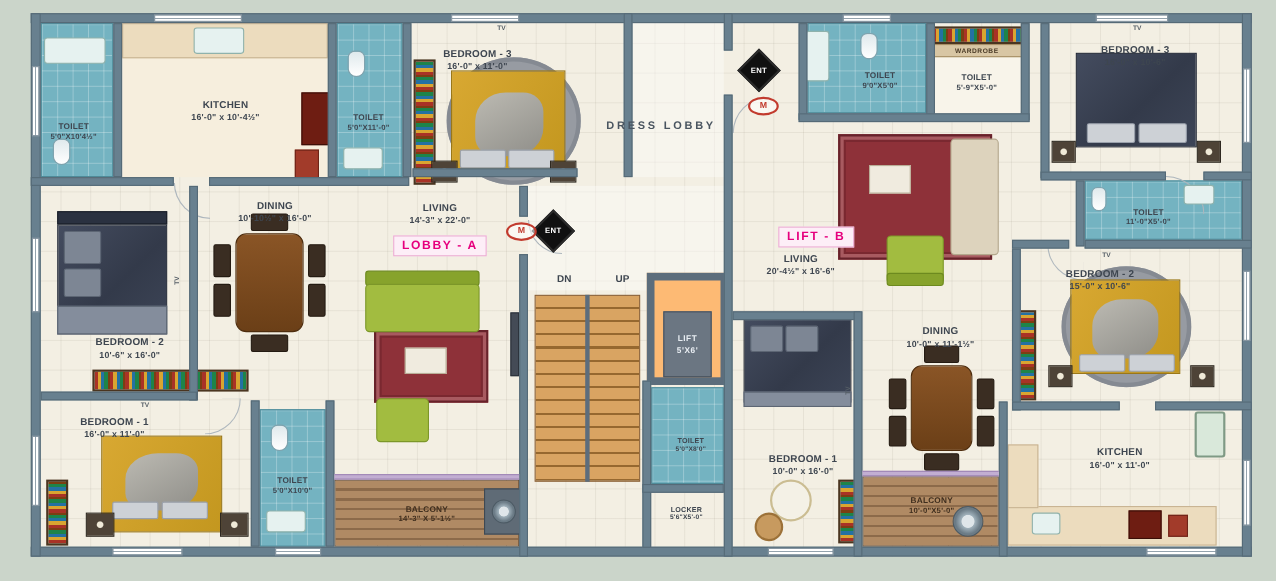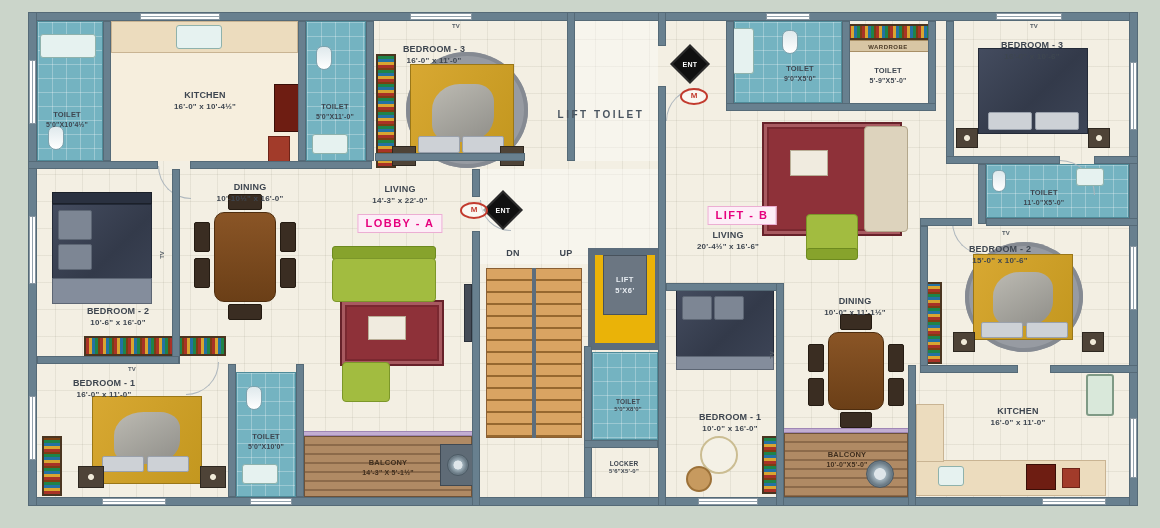--- a/index.html
+++ b/index.html
@@ -39,21 +39,21 @@
   .shv{background:repeating-linear-gradient(0deg,#a93226 0 3px,#d9a531 3px 6px,#2471a3 6px 9px,#1e8449 9px 12px,#7b3f12 12px 14px);border:2px solid #4a3520;}
   .wdb{background:#d8c6a4;border:1px solid #a88f66;text-align:center;color:#4a3a26;font:700 6px/12px "Liberation Sans",sans-serif;letter-spacing:.5px;}
   .sofag{background:#a2bc40;border:1px solid #7c9729;border-radius:4px;}
   .sofagb{background:#87a32c;border:1px solid #6d8a1f;border-radius:3px;}
   .sofab{background:#ddd3bd;border:1px solid #b3a78c;border-radius:4px;}
   .cpt{background:#8e3139;box-shadow:inset 0 0 0 2px #67222a,inset 0 0 0 5px #a85a60,inset 0 0 0 7px #7a2830;}
   .wtbl{background:#f0ebdf;border:1px solid #b9ae97;}
   .tbl{background:linear-gradient(180deg,#8a5526,#6b3f17);border:1px solid #4e2d0e;border-radius:10px;}
   .ch{background:#3a2d22;border:1px solid #241b12;border-radius:2px;}
   .tvu{background:#444b56;border:1px solid #2c323b;}
-  .lift{background:#eab308;border:7px solid #5c6d7c;display:flex;align-items:flex-start;justify-content:center;}
+  .lift{background:#fdba74;border:7px solid #5c6d7c;display:flex;align-items:flex-end;justify-content:center;}
   .liftin{width:42px;height:58px;background:#6b7682;border:1px solid #48525c;color:#e9eef3;font:700 7.5px/1.5 "Liberation Sans",sans-serif;display:flex;flex-direction:column;align-items:center;justify-content:center;letter-spacing:.5px;text-align:center;}
   .lbl{position:absolute;transform:translateX(-50%);text-align:center;color:#3e4650;font:700 9px/1.3 "Liberation Sans",sans-serif;letter-spacing:.2px;white-space:nowrap;z-index:30;}
   .lbl .d{font-size:8px;font-weight:700;}
   .lbl.sm{font-size:7.5px;}.lbl.sm .d{font-size:7px;}
   .lbl.xs{font-size:6.5px;}.lbl.xs .d{font-size:6px;}
   .lbl.wd{color:#3f2e1e;}
   .lbl.lobby{font-size:10px;letter-spacing:2.5px;color:#4a5560;}
   .badge{position:absolute;transform:translateX(-50%);background:#fdeef7;border:1px solid #ecaed3;color:#e6007e;font:700 11px/1 "Liberation Sans",sans-serif;padding:3px 7px;letter-spacing:1.5px;white-space:nowrap;z-index:30;}
   .tv{position:absolute;font:700 6px "Liberation Sans",sans-serif;color:#555e66;z-index:25;}
   .tv.v{transform:rotate(-90deg);}
@@ -314,21 +314,21 @@
     </div>
   <div class="lbl sm" style="left:266px;top:432px">
       <div>TOILET</div>
       <div class="d">5'0"X10'0"</div>
     </div>
   <div class="lbl sm wd" style="left:388px;top:458px">
       <div>BALCONY</div>
       <div class="d">14'-3" X 5'-1½"</div>
     </div>
 
-  <div class="lbl lobby" style="left:601px;top:108px">LIFT TOILET</div>
+  <div class="lbl lobby" style="left:601px;top:108px">DRESS LOBBY</div>
   <div class="lbl" style="left:513px;top:248px">DN</div>
   <div class="lbl" style="left:566px;top:248px">UP</div>
   <div class="lbl xs" style="left:628px;top:398px">
       <div>TOILET</div>
       <div class="d">5'0"X8'0"</div>
     </div>
   <div class="lbl xs" style="left:624px;top:460px">
       <div>LOCKER</div>
       <div class="d">5'6"X5'-0"</div>
     </div>

